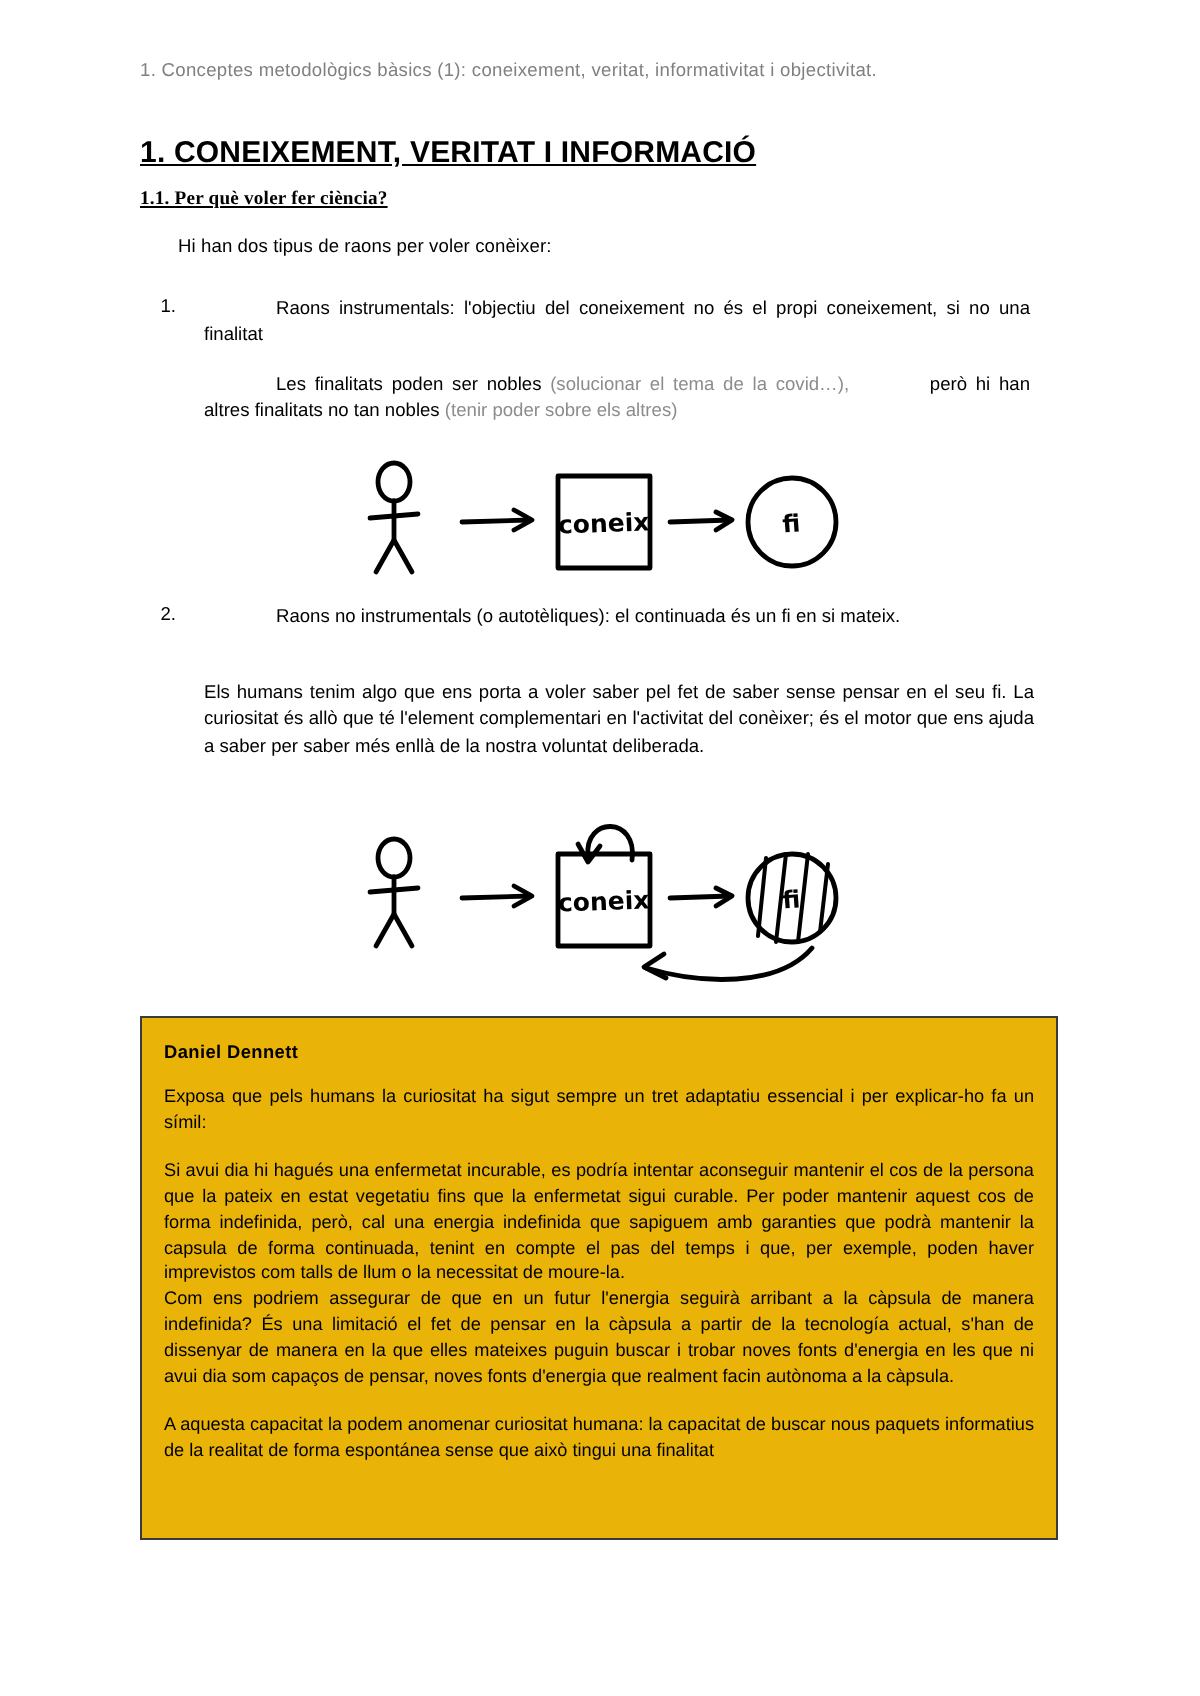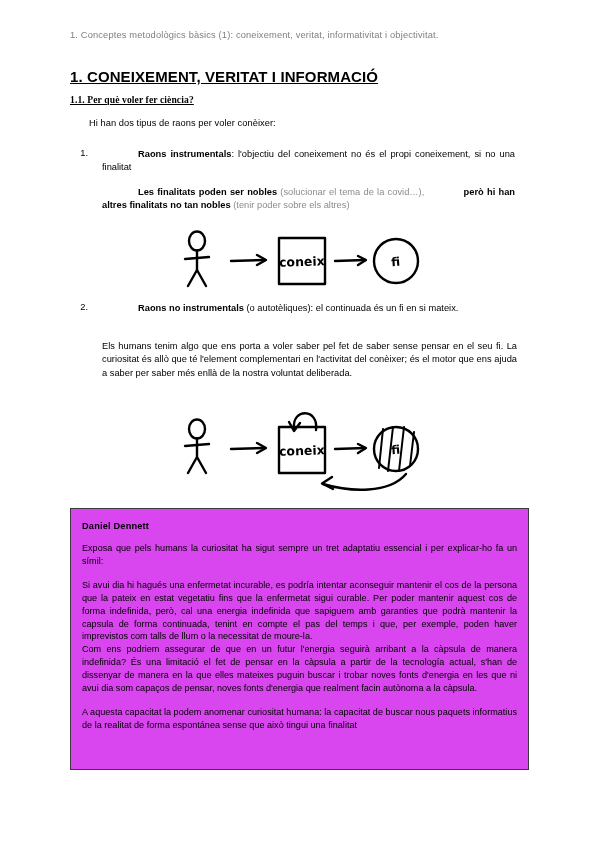--- a/index.html
+++ b/index.html
@@ -71,21 +71,21 @@
     width: 18px;
     text-align: right;
     font-size: 9.3px;
   }
   .li-body {
     margin-left: 32px;
     font-size: 9.3px;
     text-align: justify;
     line-height: 1.42;
   }
-  .li-body b { font-weight: bold; padding-left: 36px; }
+  .li-body b { font-weight: normal; padding-left: 36px; }
   .gray { color: #8c8c8c; }
 
   .para {
     font-size: 9.3px;
     text-align: justify;
     line-height: 1.45;
   }
 
   .figure {
     position: absolute;
@@ -96,21 +96,21 @@
 
   .quote-box {
     position: absolute;
     left: 70px;
     top: 508px;
     width: 459px;
     height: 262px;
     border: 1.6px solid #3a3a3a;
     box-sizing: border-box;
     padding: 12px 11px 10px 11px;
-    background: #d946ef;
+    background: #eab308;
   }
   .quote-title {
     font-size: 9.2px;
     font-weight: bold;
     letter-spacing: 0.2px;
     margin: 0 0 11px 0;
   }
   .quote-p {
     font-size: 9.1px;
     text-align: justify;

